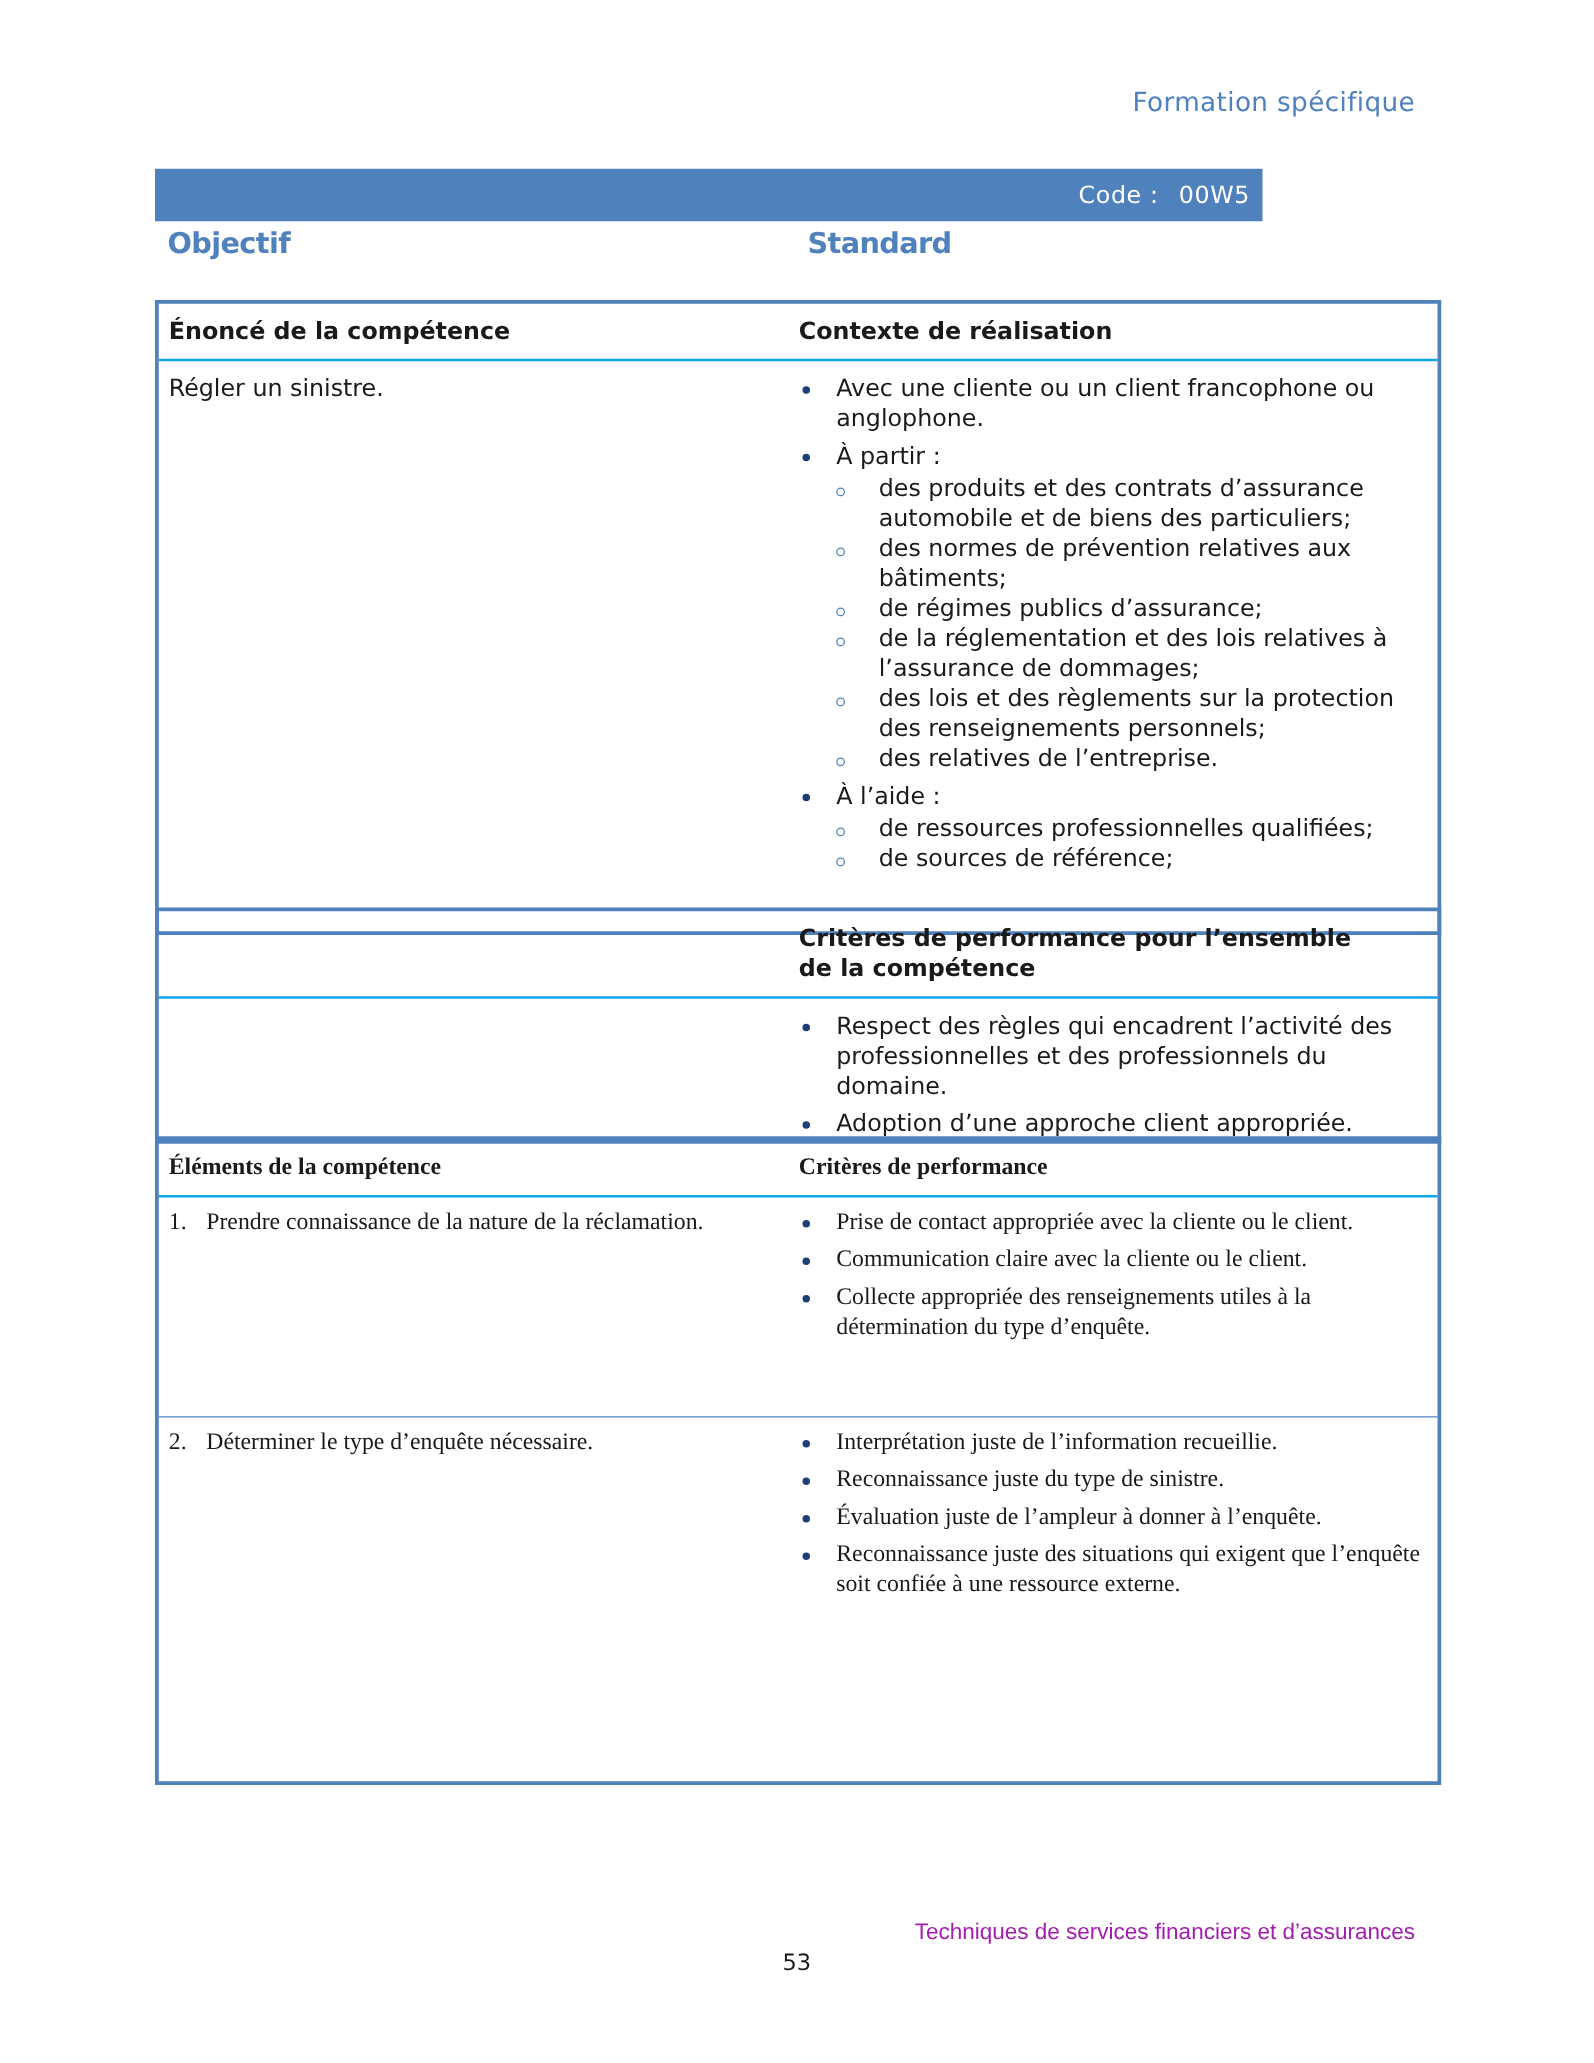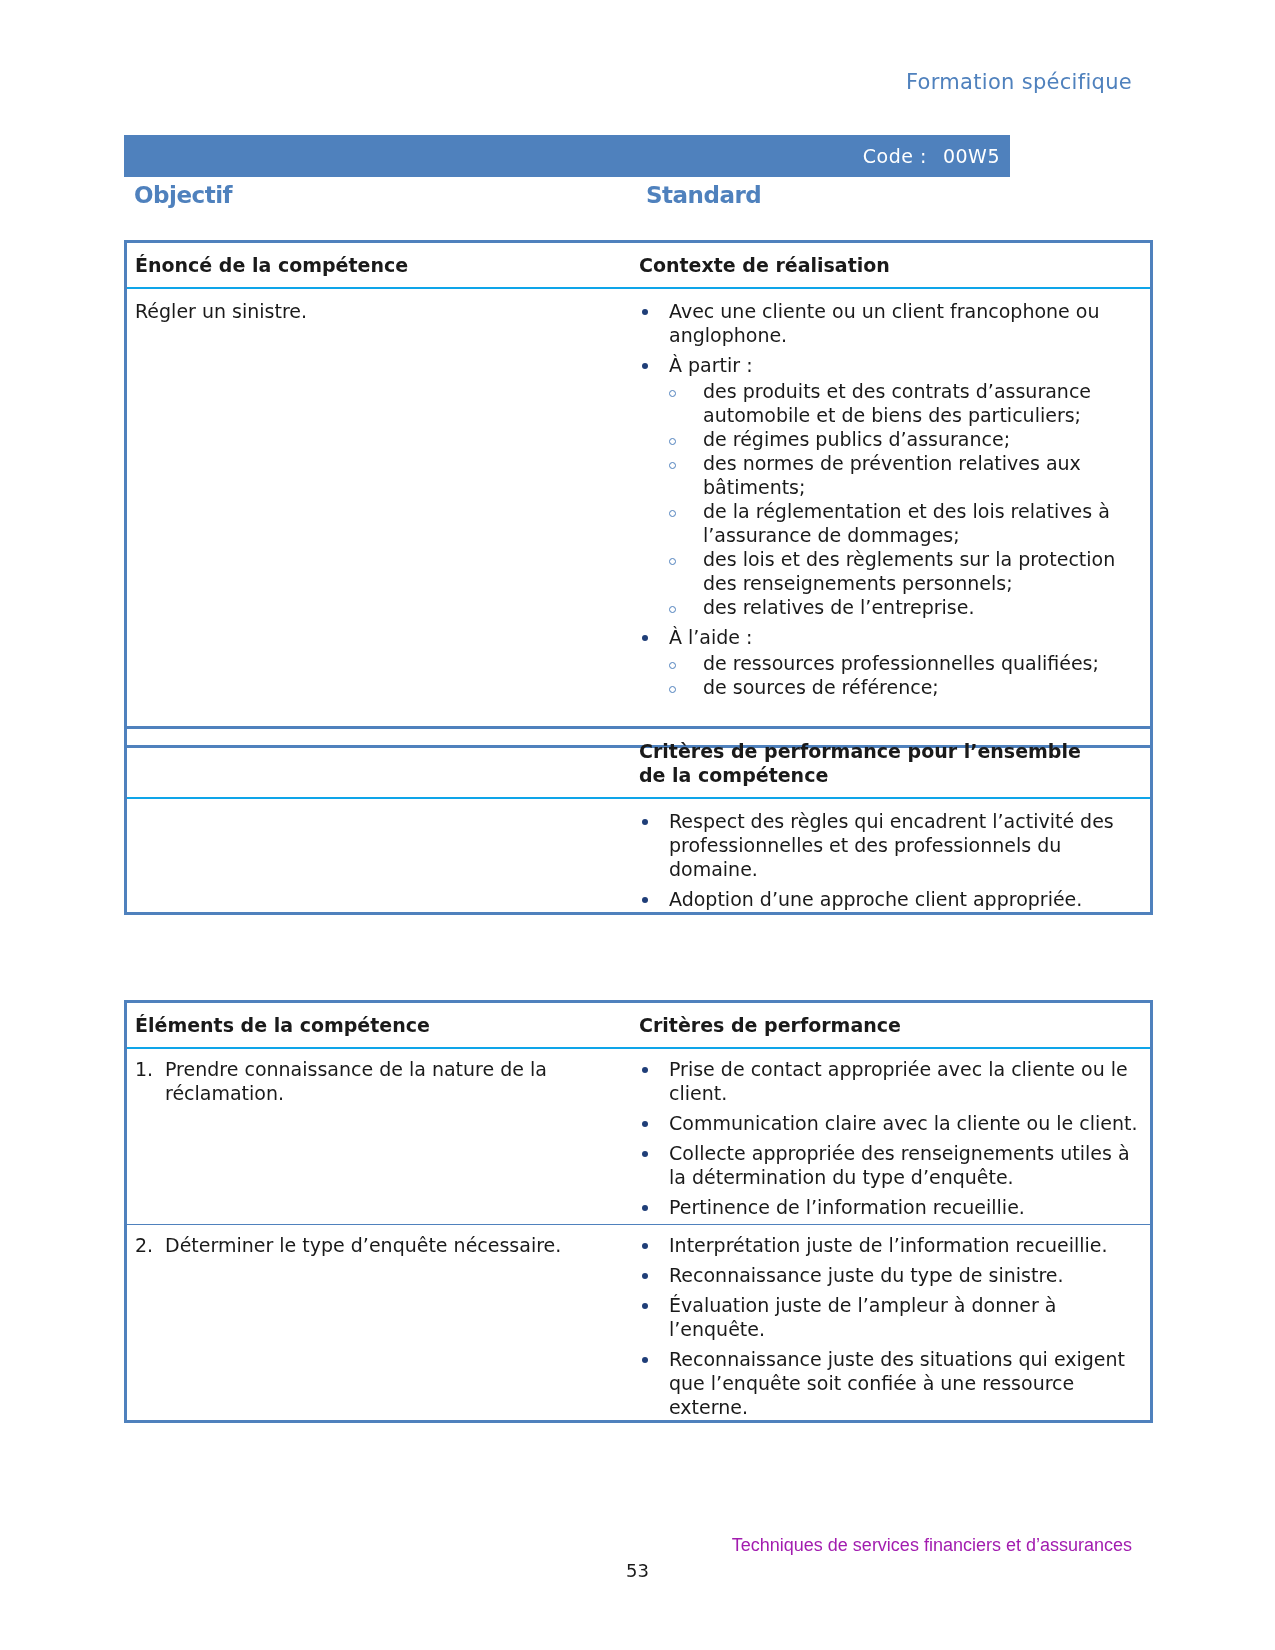--- a/index.html
+++ b/index.html
@@ -79,22 +79,22 @@
     <div class="cell-r hdr">Contexte de réalisation</div>
   </div>
   <div class="row" style="padding-top:10px;">
     <div class="cell-l txt">Régler un sinistre.</div>
     <div class="cell-r">
       <ul class="bul">
         <li><span>Avec une cliente ou un client francophone ou anglophone.</span></li>
         <li><span>À partir :</span>
           <ul class="sub">
             <li>des produits et des contrats d’assurance automobile et de biens des particuliers;</li>
+            <li>des normes de prévention relatives aux bâtiments;</li>
             <li>de régimes publics d’assurance;</li>
-            <li>des normes de prévention relatives aux bâtiments;</li>
             <li>de la réglementation et des lois relatives à l’assurance de dommages;</li>
             <li>des lois et des règlements sur la protection des renseignements personnels;</li>
             <li>des relatives de l’entreprise.</li>
           </ul>
         </li>
         <li><span>À l’aide :</span>
           <ul class="sub">
             <li>de ressources professionnelles qualifiées;</li>
             <li>de sources de référence;</li>
           </ul>
@@ -113,38 +113,37 @@
     <div class="cell-l"></div>
     <div class="cell-r">
       <ul class="bul">
         <li>Respect des règles qui encadrent l’activité des professionnelles et des professionnels du domaine.</li>
         <li>Adoption d’une approche client appropriée.</li>
       </ul>
     </div>
   </div>
 </div>
 
-<div class="block" style="top:1000px; height:423px;">
+<div class="block" style="top:909px; height:519px;font-family:Liberation Serif, serif;">
   <div class="row head" style="height:44px; align-items:center;">
     <div class="cell-l hdr">Éléments de la compétence</div>
     <div class="cell-r hdr">Critères de performance</div>
   </div>
   <div class="row sep" style="padding-top:8px; height:176px; box-sizing:border-box;">
     <div class="cell-l">
       <div class="numitem" style="padding-right:40px;">
         <span class="num">1.</span>
         <span>Prendre connaissance de la nature de la réclamation.</span>
       </div>
     </div>
     <div class="cell-r">
       <ul class="bul">
         <li>Prise de contact appropriée avec la cliente ou le client.</li>
         <li>Communication claire avec la cliente ou le client.</li>
         <li>Collecte appropriée des renseignements utiles à la détermination du type d’enquête.</li>
-        <li>Pertinence de l’information recueillie.</li>
       </ul>
     </div>
   </div>
   <div class="row" style="padding-top:8px;">
     <div class="cell-l">
       <div class="numitem">
         <span class="num">2.</span>
         <span>Déterminer le type d’enquête nécessaire.</span>
       </div>
     </div>

